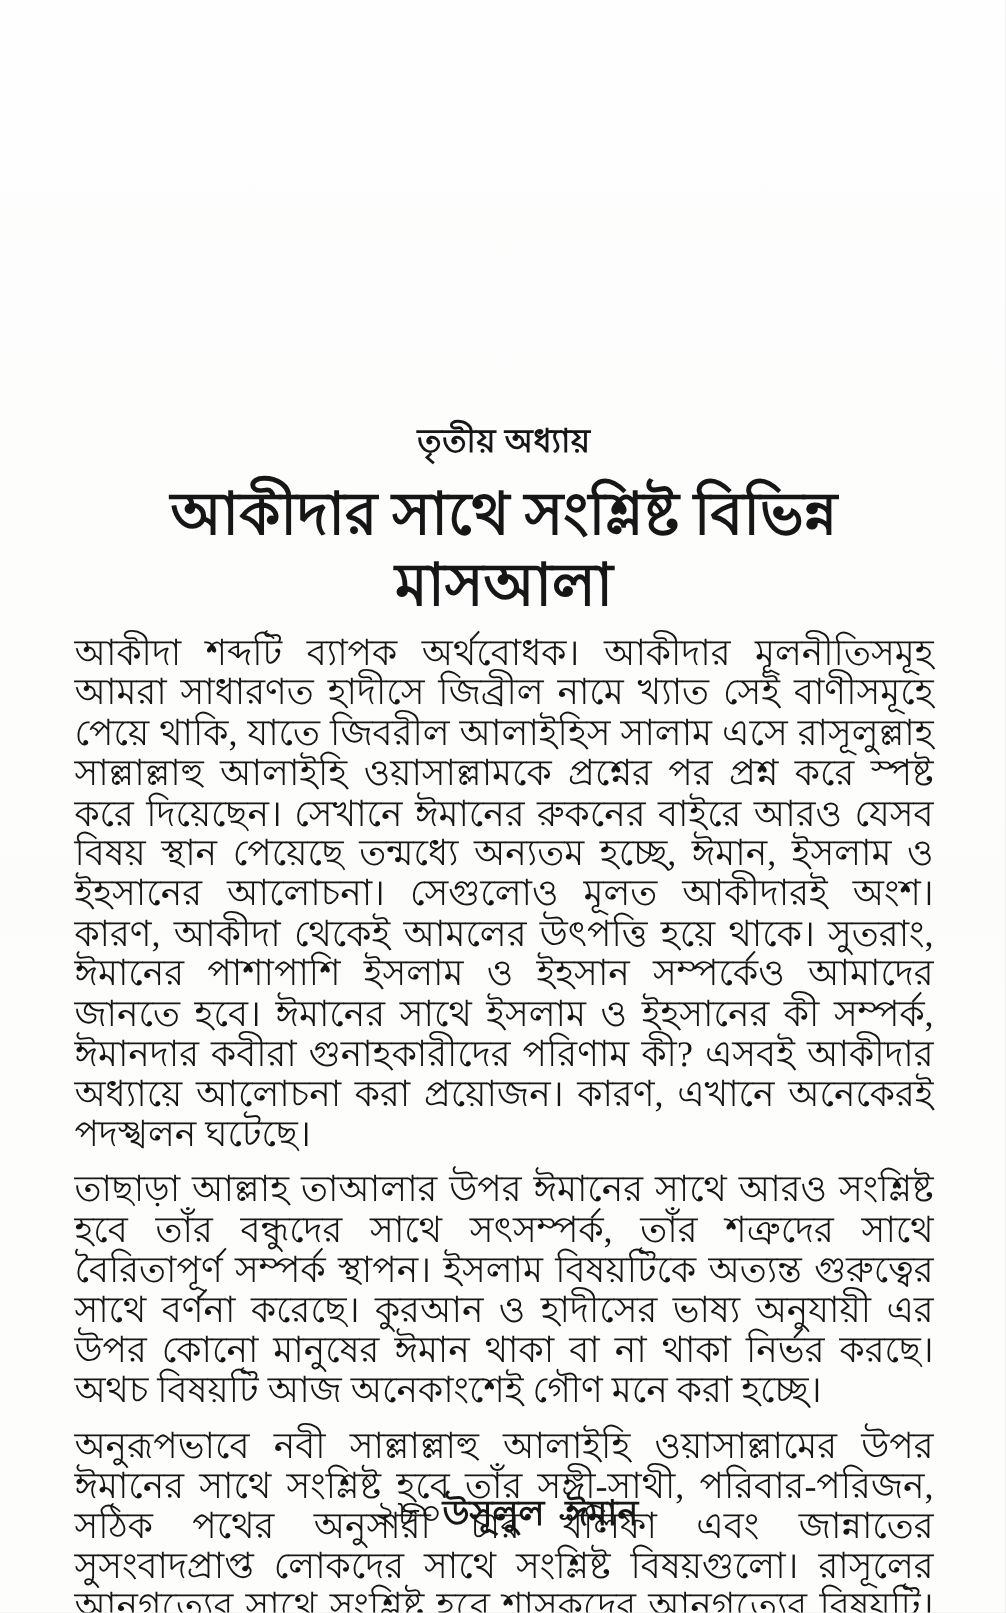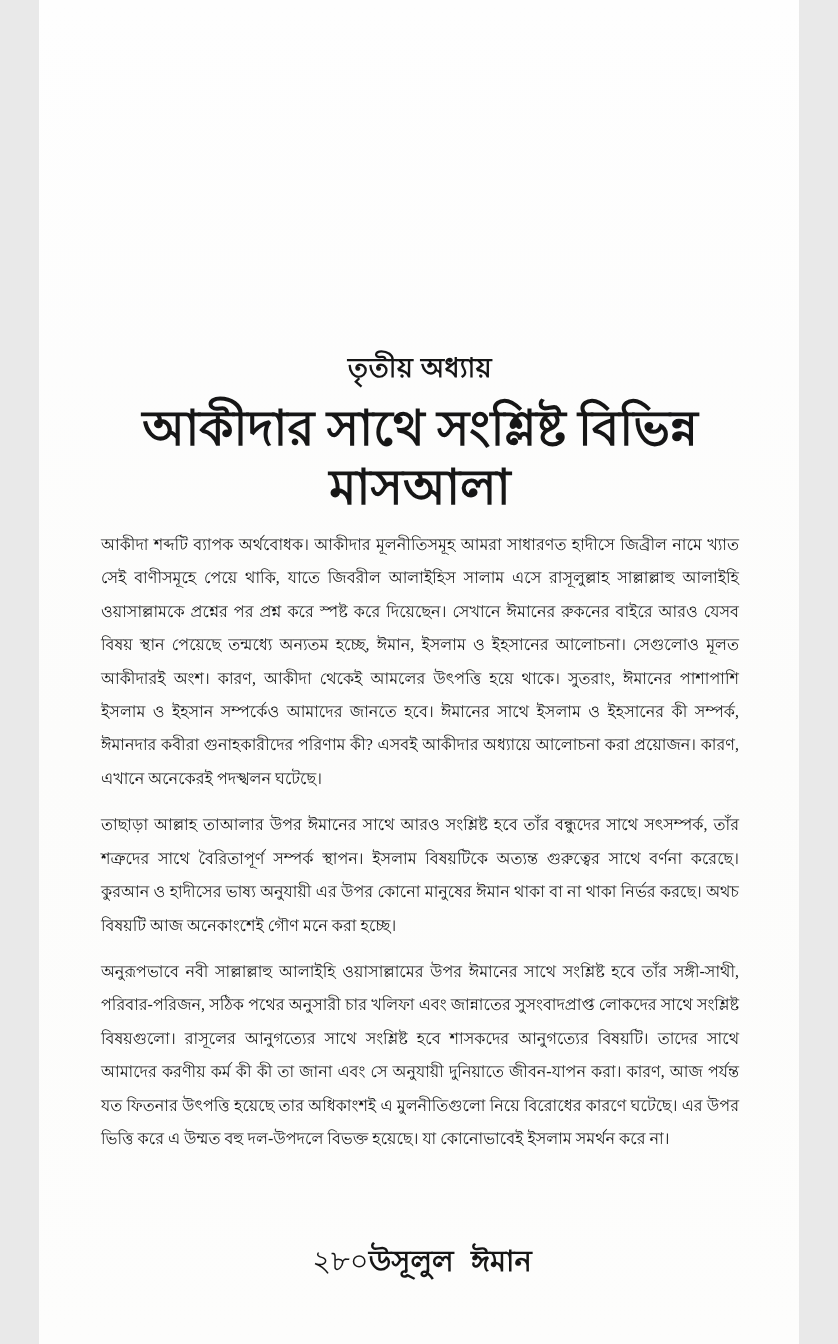--- a/index.html
+++ b/index.html
@@ -2,21 +2,21 @@
 <html lang="bn"><head>
 <meta charset="utf-8">
 <style>
   html, body {
     margin: 0;
     padding: 0;
     background: #e9e9e9;
   }
   .book-page {
     position: relative;
-    width: 760px;
+    width: 838px;
     height: 1344px;
     margin: 0 auto;
     background: linear-gradient(180deg, #fefefe 0%, #fcfcfb 55%, #fdfdfc 100%);
     color: #161616;
     font-family: "Liberation Serif", "DejaVu Serif", serif;
     overflow: hidden;
     box-sizing: border-box;
   }
   .content {
     position: absolute;
@@ -33,21 +33,21 @@
   }
   .page-title {
     text-align: center;
     font-size: 49px;
     font-weight: 700;
     line-height: 1.2;
     margin-top: 14px;
     margin-bottom: 10px;
   }
   .body-text p {
-    font-size: 16px;
+    font-size: 30px;
     line-height: 33.4px;
     text-align: justify;
     text-justify: inter-word;
     margin: 0 0 13px 0;
   }
   .body-text p:last-child { margin-bottom: 12px; }
   .footer {
     position: absolute;
     top: 1238px;
     left: 72px;

